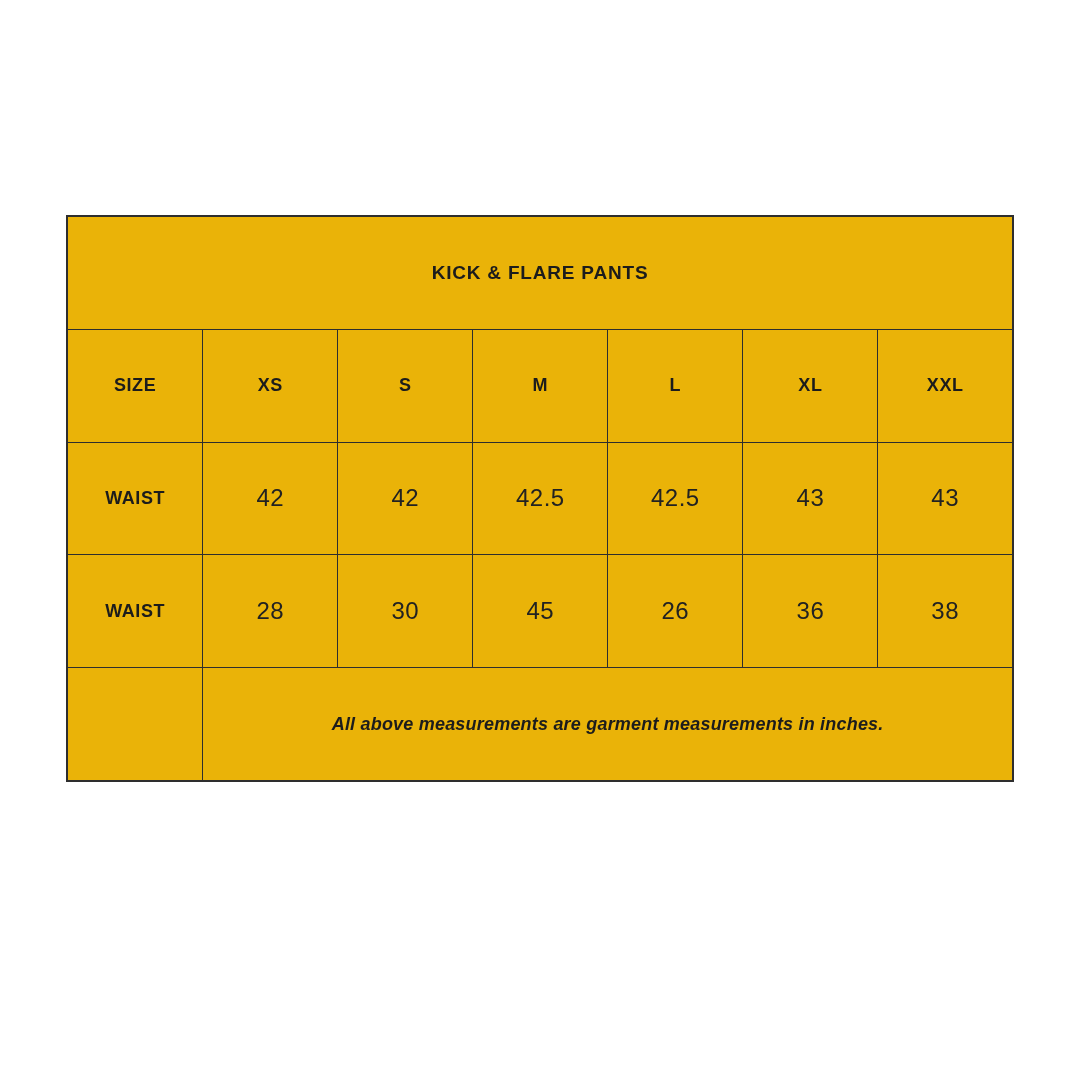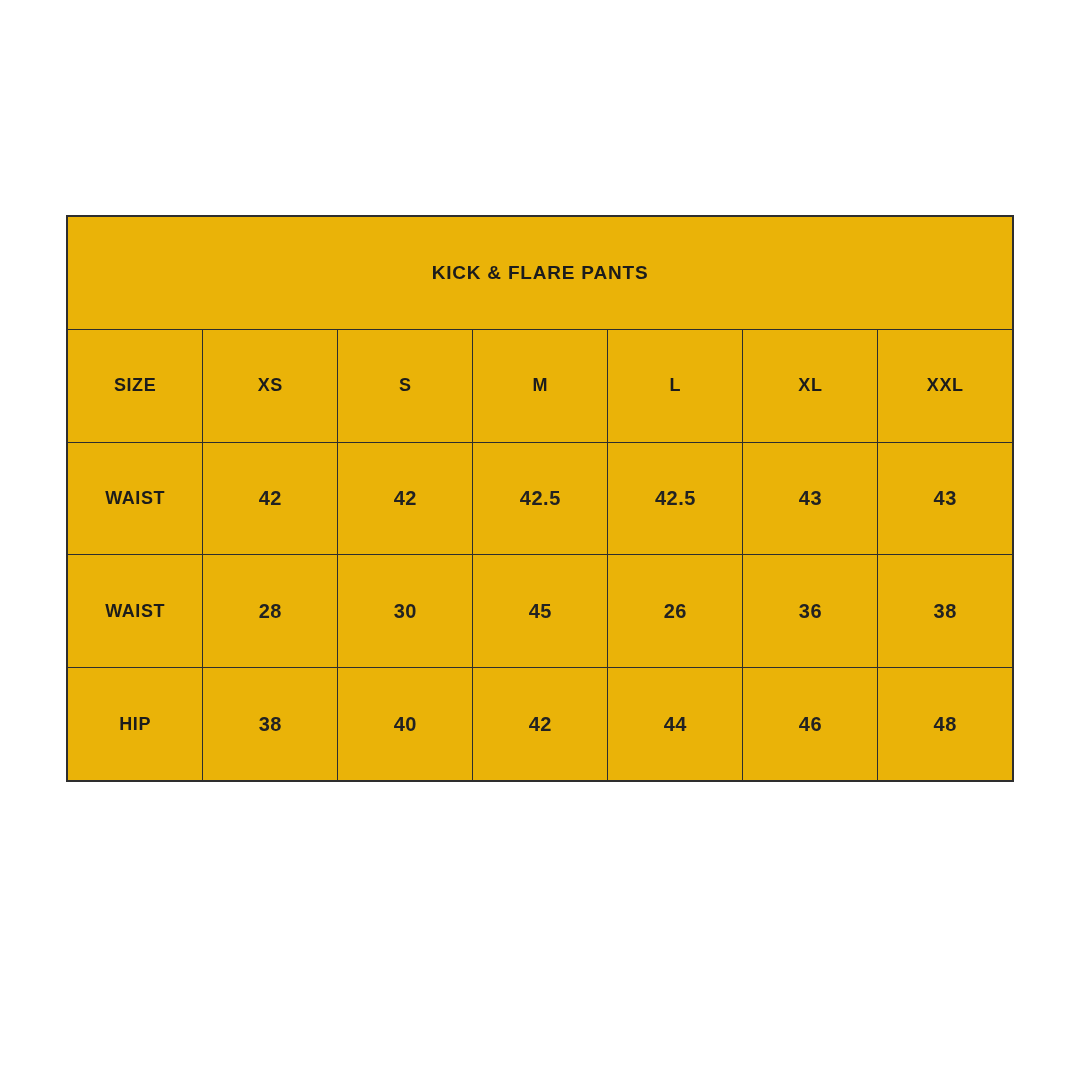--- a/index.html
+++ b/index.html
@@ -41,22 +41,22 @@
     color: #1c1c1c;
   }
   .col-header, .row-header {
     font-weight: 700;
     font-size: 18px;
     letter-spacing: 0.6px;
     color: #1c1c1c;
     margin-left: 40px;
   }
   .value-cell {
-    font-weight: 700;
-    font-size: 20px;
+    font-weight: 400;
+    font-size: 24px;
     letter-spacing: 0.5px;
     color: #222222;
   }
   .note-cell {
     font-weight: 700;
     font-style: italic;
     font-size: 18px;
     letter-spacing: 0.2px;
     color: #1c1c1c;
   }
@@ -102,22 +102,17 @@
     <tr>
       <th class="row-header">WAIST</th>
       <td class="value-cell">28</td>
       <td class="value-cell">30</td>
       <td class="value-cell">45</td>
       <td class="value-cell">26</td>
       <td class="value-cell">36</td>
       <td class="value-cell">38</td>
     </tr>
     <tr>
-      <th class="row-header">HIP</th>
-      <td class="value-cell">38</td>
-      <td class="value-cell">40</td>
-      <td class="value-cell">42</td>
-      <td class="value-cell">44</td>
-      <td class="value-cell">46</td>
-      <td class="value-cell">48</td>
+      <td class="empty-cell"></td>
+      <td class="note-cell" colspan="6">All above measurements are garment measurements in inches.</td>
     </tr>
   </tbody>
 </table>
 
 </body></html>

